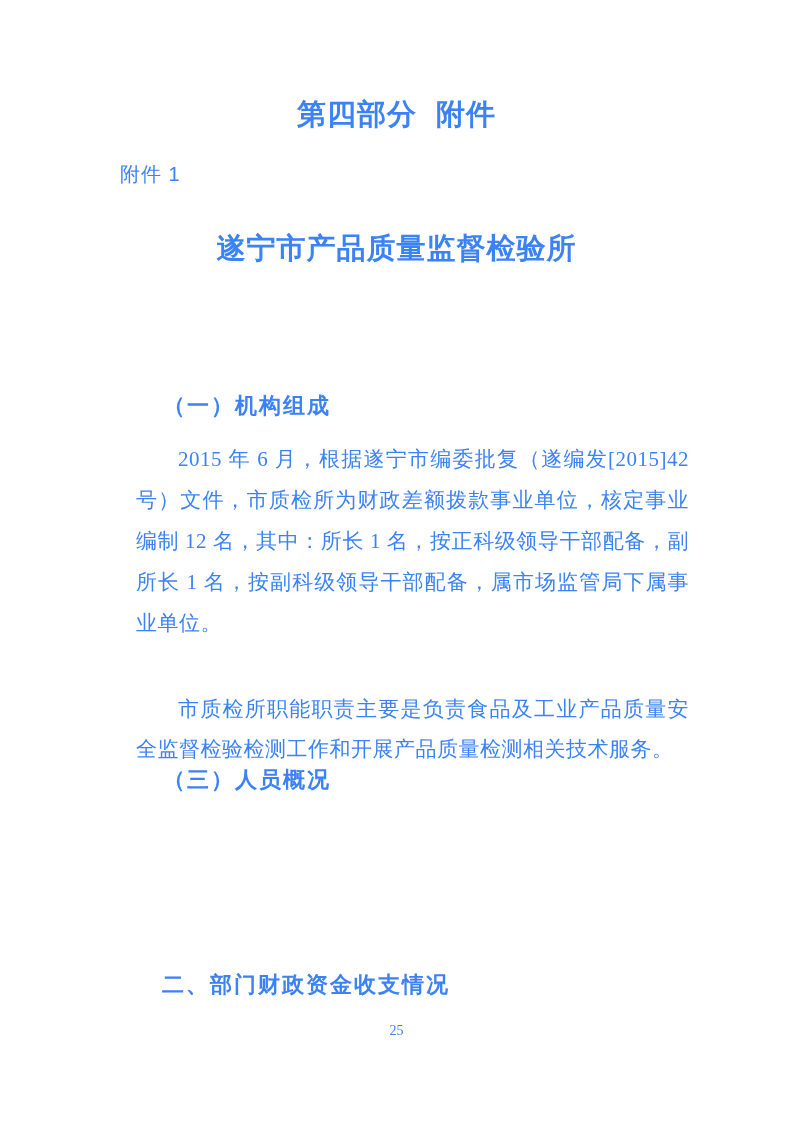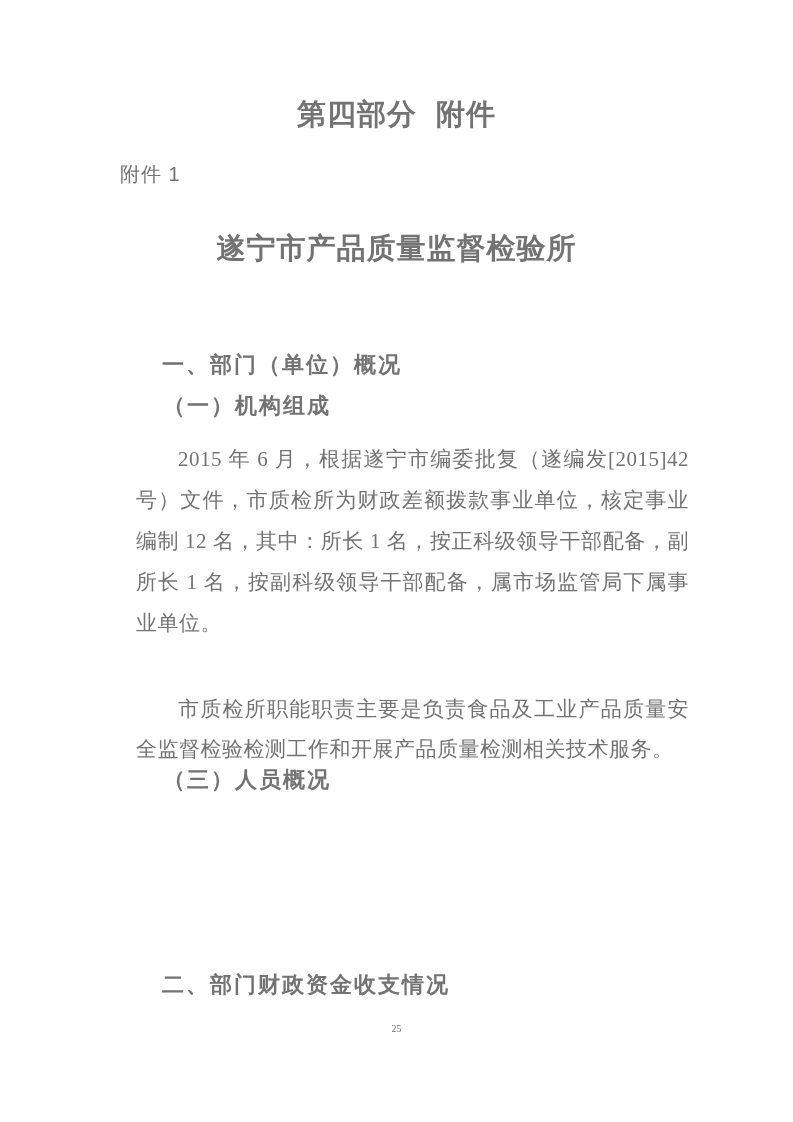--- a/index.html
+++ b/index.html
@@ -5,21 +5,21 @@
   html, body {
     margin: 0;
     padding: 0;
     background: #ffffff;
   }
   .page {
     position: relative;
     width: 793px;
     height: 1122px;
     background: #ffffff;
-    color: #737373;
+    color: #3b82f6;
     overflow: hidden;
     font-family: "Liberation Serif", serif;
   }
   .hei { font-family: "Liberation Sans", sans-serif; text-align: center; }
   .song { font-family: "Liberation Serif", serif; }
 
   .part-title {
     position: absolute;
     left: 120px; top: 95px; width: 553px;
     text-align: center;
@@ -73,37 +73,36 @@
   .p3 { top: 800px; line-height: 40px; }
   .s1 { top: 350px; }
   .s2 { top: 970px; }
   .sub1 { top: 391px; }
   .sub2 { top: 642px; }
   .sub3 { top: 765px; }
   .page-number {
     position: absolute;
     left: 0; top: 1023px; width: 793px;
     text-align: center;
-    font-size: 10px;
+    font-size: 14px;
   }
 </style>
 </head>
 <body>
 
 <div class="page">
 
   <div class="part-title hei">第四部分 附件</div>
 
   <div class="attach-label hei">附件 1</div>
 
   <div class="report-title song">
     <div>遂宁市产品质量监督检验所</div>
   </div>
 
-  <div class="sec-heading s1 hei">一、部门（单位）概况</div>
 
   <div class="sub-heading sub1 song">（一）机构组成</div>
 
   <p class="body-para p1 song">2015 年 6 月，根据遂宁市编委批复（遂编发[2015]42 号）文件，市质检所为财政差额拨款事业单位，核定事业编制 12 名，其中：所长 1 名，按正科级领导干部配备，副所长 1 名，按副科级领导干部配备，属市场监管局下属事业单位。</p>
 
 
   <p class="body-para p2 song">市质检所职能职责主要是负责食品及工业产品质量安全监督检验检测工作和开展产品质量检测相关技术服务。</p>
 
   <div class="sub-heading sub3 song">（三）人员概况</div>
 

